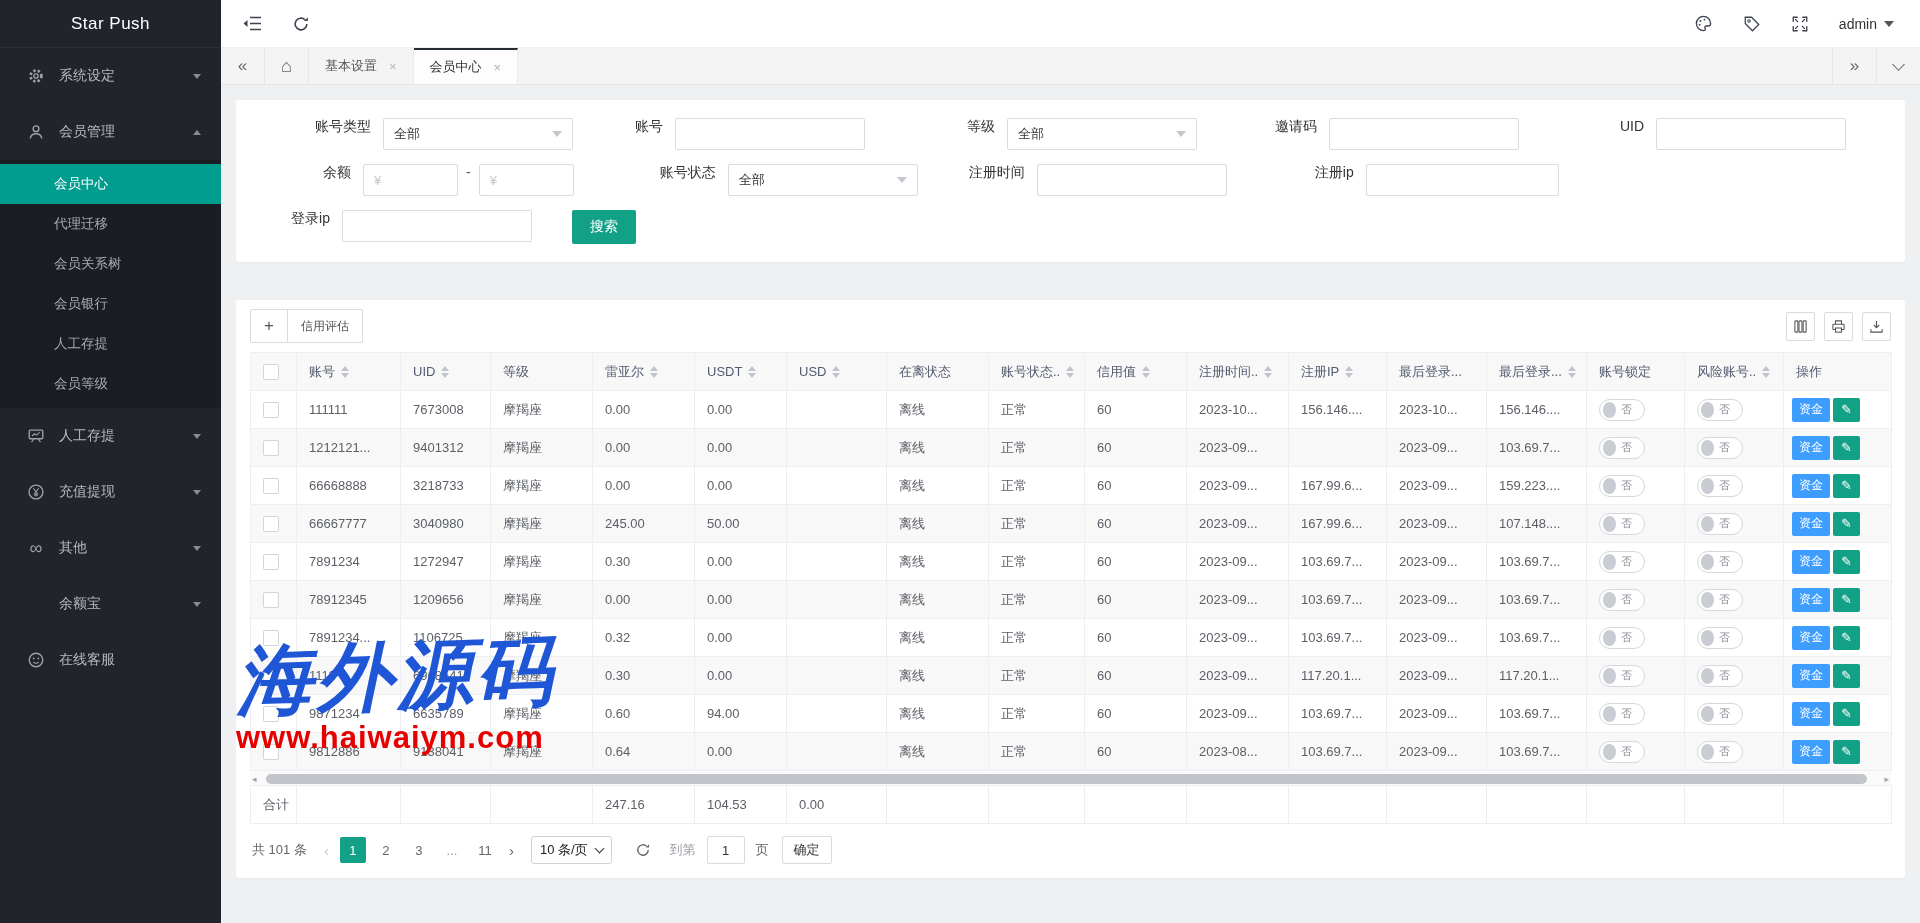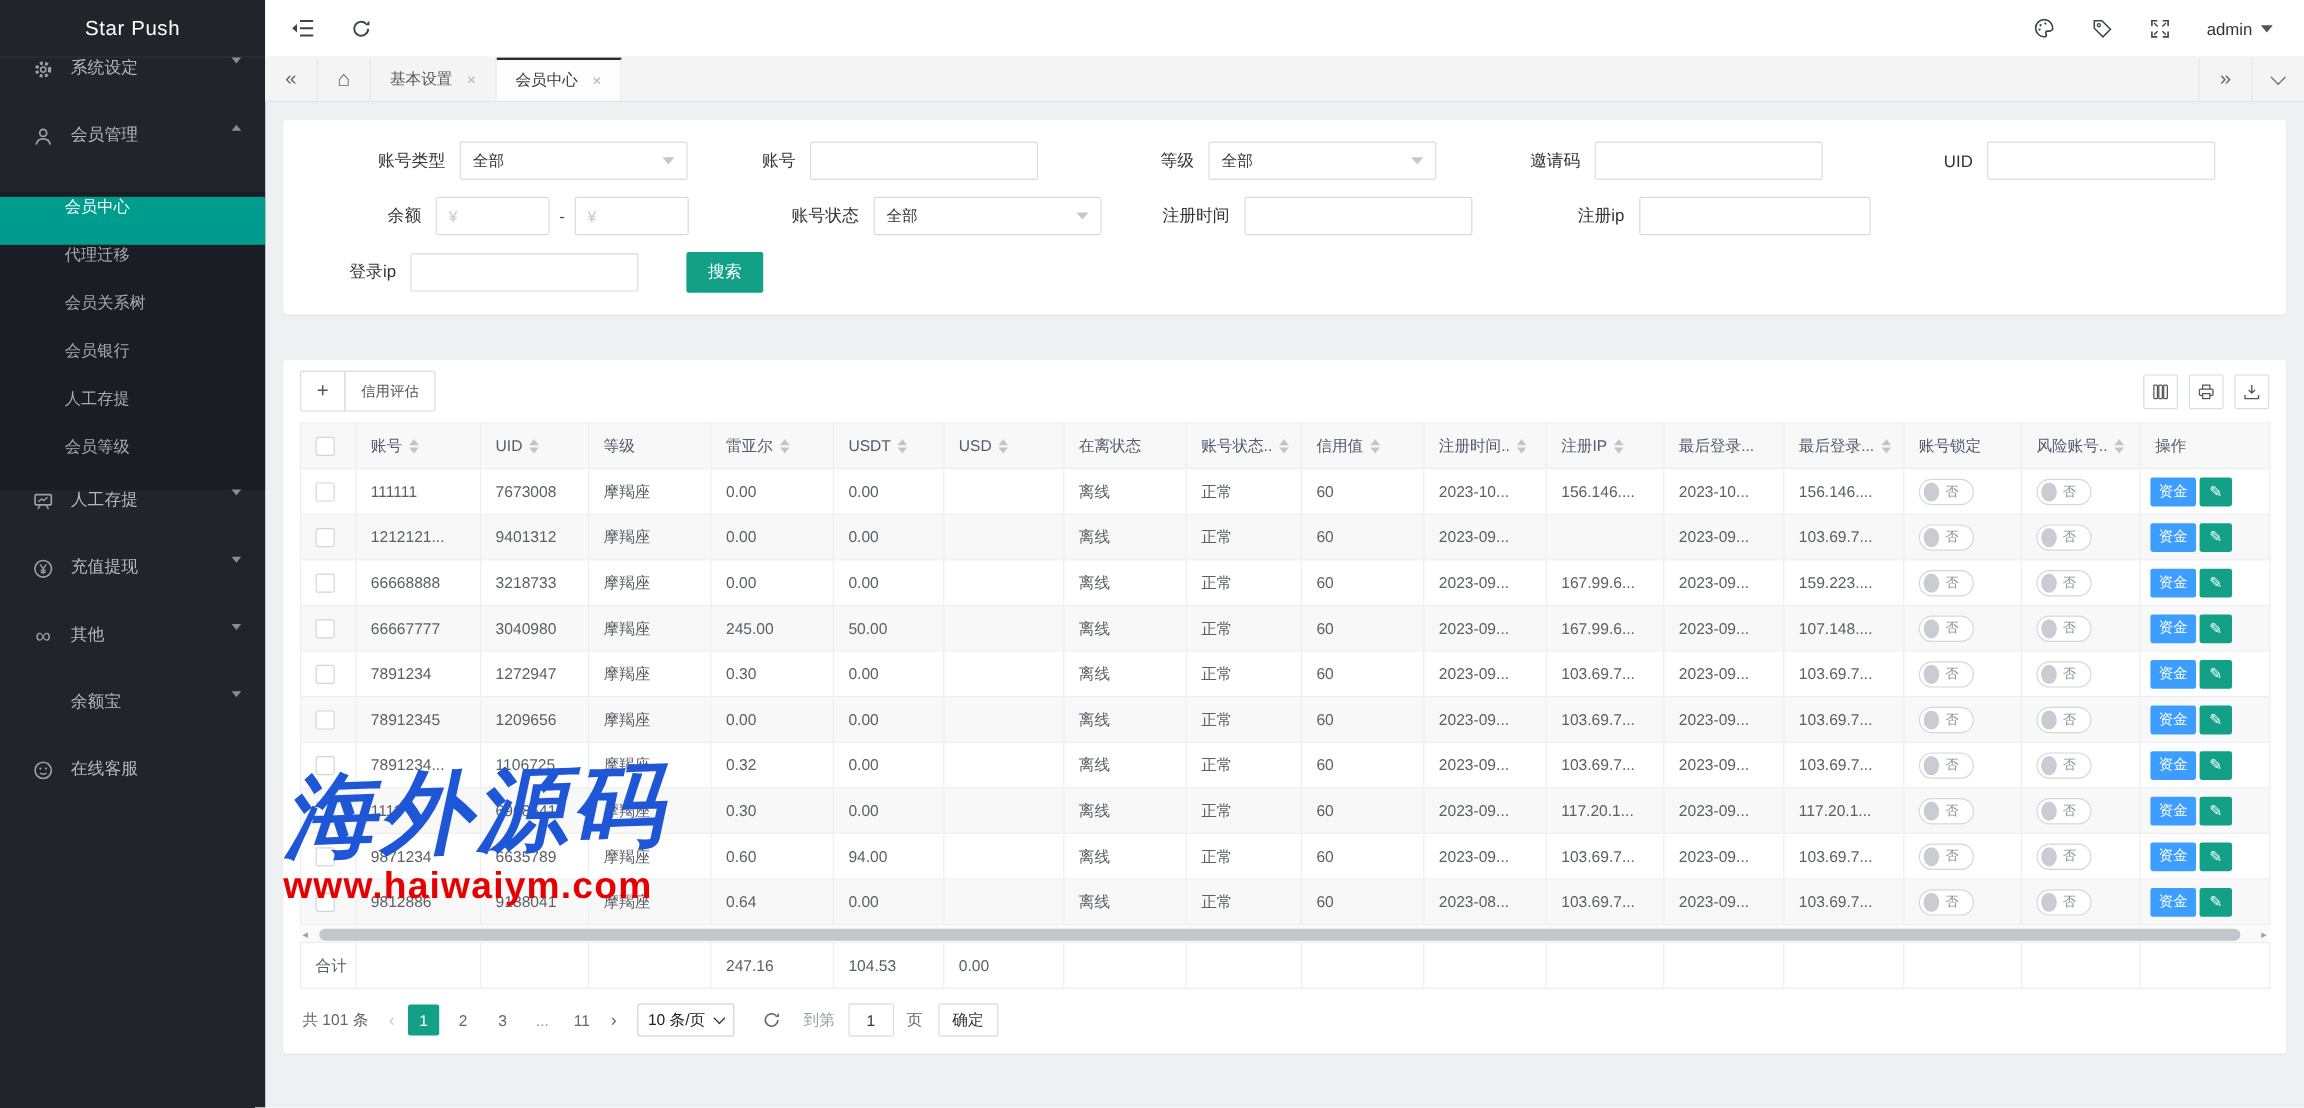--- a/index.html
+++ b/index.html
@@ -2,21 +2,21 @@
 <html><head>
 <meta charset="utf-8">
 <style>
 *{box-sizing:border-box;margin:0;padding:0}
 html,body{width:1920px;height:923px;overflow:hidden}
 body{font-family:"Liberation Sans",sans-serif;background:#eef0f2;color:#333;font-size:14px}
 .app{display:flex;height:100%;position:relative}
 
 .sidebar{width:221px;flex-shrink:0;background:#21242b;height:100%;overflow:hidden}
 .logo{height:48px;line-height:48px;text-align:center;color:#fff;font-size:17px;letter-spacing:.5px;border-bottom:1px solid #2c3039}
-.menu-item{display:flex;align-items:flex-start;cursor:pointer}
+.menu-item{display:flex;align-items:center;cursor:pointer}
 .menu-item.group{height:56px;padding:0 20px 0 26px;font-size:14px;color:#b4b8bf}
 .mi-icon{width:20px;height:20px;margin-right:13px;display:flex;align-items:center;justify-content:center;color:#9da2aa;flex-shrink:0}
 .mi-icon svg{display:block}
 .mi-label{flex:1}
 .mi-caret{width:0;height:0;border-left:4.5px solid transparent;border-right:4.5px solid transparent;margin-left:8px}
 .mi-caret.down{border-top:5px solid #878c95}
 .mi-caret.up{border-bottom:5px solid #878c95}
 .submenu{background:#1a1d23;padding:4px 0}
 .menu-item.sub{height:40px;padding:0 20px 0 54px;font-size:13.5px;color:#a6abb3}
 .menu-item.sub.active{background:#009c8d;color:#fff}
@@ -35,21 +35,21 @@
 .tab-ctl.right{border-right:none;border-left:1px solid #e4e6ea}
 .tab{padding:0 16px;display:flex;align-items:center;gap:12px;font-size:13px;color:#555;border-right:1px solid #e8eaec;cursor:pointer;position:relative}
 .tab.active{background:#fdfdfd;color:#333;border-top:2px solid #272b34}
 .tab .x{color:#b3b3b3;font-size:13px}
 .tabbar .spacer{flex:1}
 .chev{width:9px;height:9px;border-right:1.5px solid #666;border-bottom:1.5px solid #666;transform:rotate(45deg);margin-top:-4px}
 
 .content{flex:1;padding:15px 15px 0}
 .card{background:#fff;border-radius:3px;box-shadow:0 1px 2px rgba(0,0,0,.04)}
 .filter-card{padding:18px 30px 4px;margin-bottom:38px}
-.f-row{display:flex;align-items:center;margin-bottom:14px}
+.f-row{display:flex;margin-bottom:14px}
 .f-label{font-size:14px;color:#333;text-align:right;margin-right:12px;flex-shrink:0}
 .ctl{height:32px;border:1px solid #d8dbe0;border-radius:2px;background:#fff;font-size:13px;color:#333}
 .inp{padding:0 10px;outline:none}
 .inp::placeholder{color:#c3c7ce}
 .select{display:flex;align-items:center;justify-content:space-between;padding:0 10px;cursor:pointer}
 .sel-caret{width:0;height:0;border-left:5px solid transparent;border-right:5px solid transparent;border-top:6px solid #c3c7ce}
 .dash{margin:0 8px;color:#555}
 .search-btn{height:34px;width:64px;background:#12a086;color:#fff;border:none;border-radius:2px;font-size:14px;cursor:pointer}
 
 .table-card{padding:0 14px}

